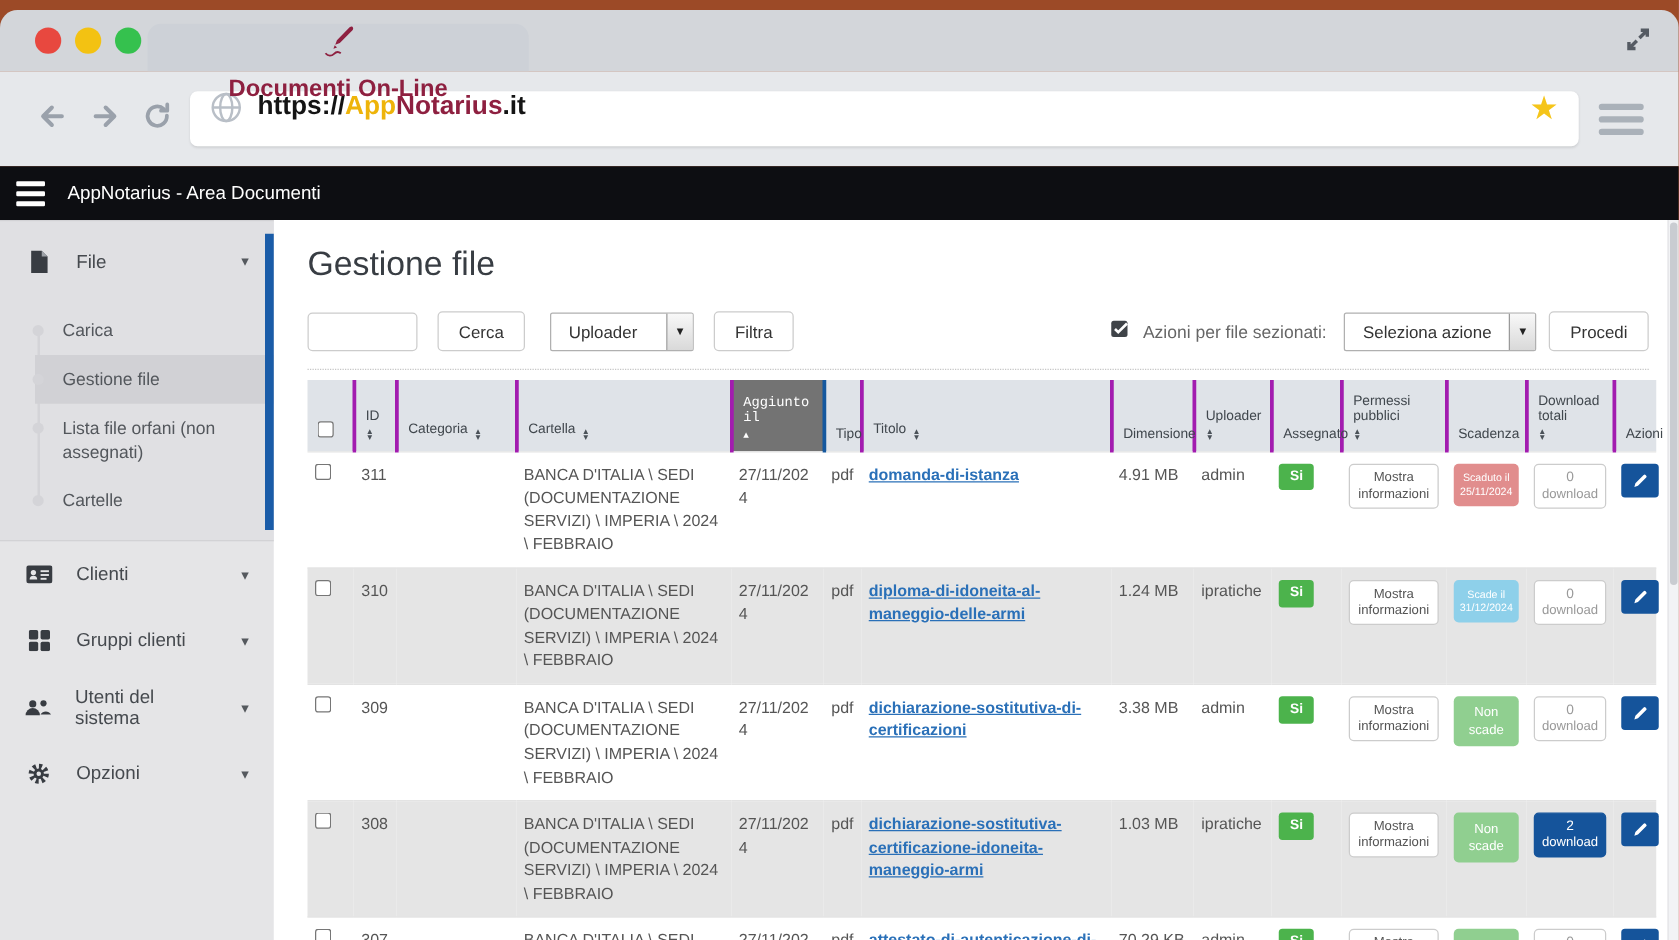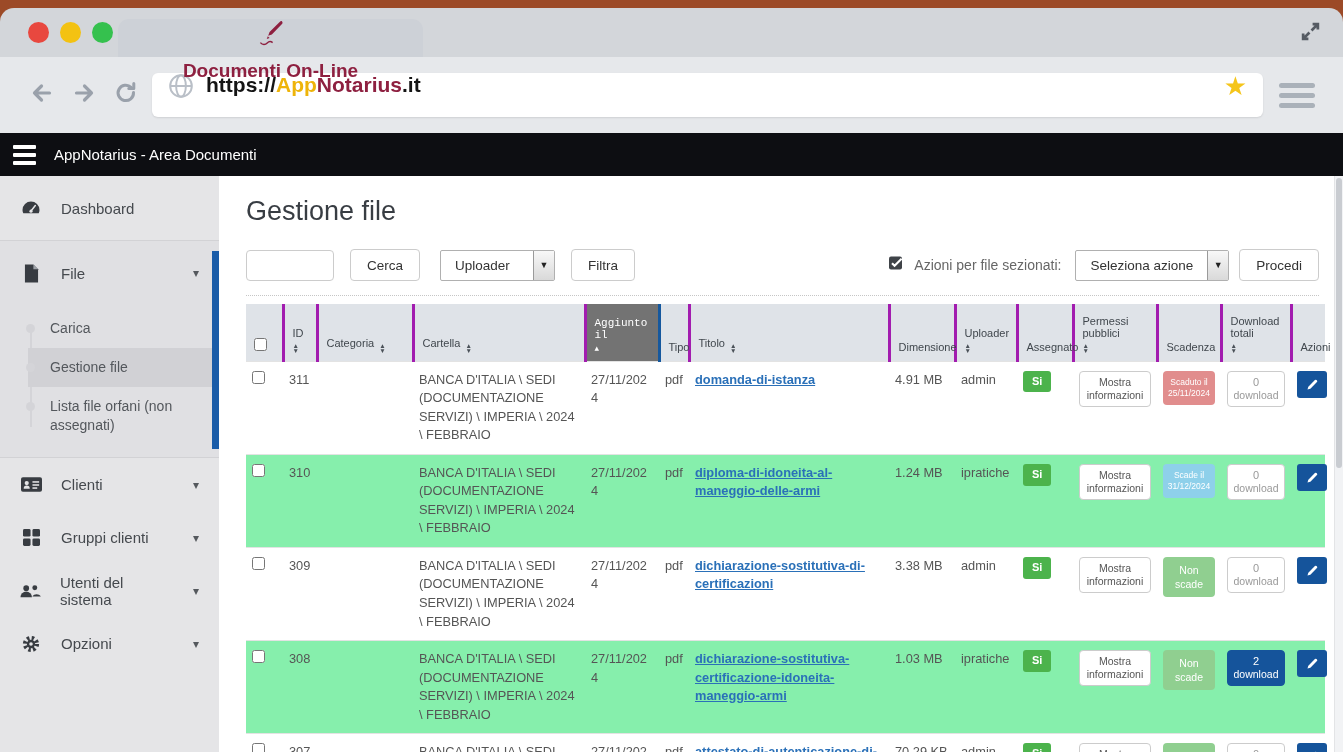--- a/index.html
+++ b/index.html
@@ -81,21 +81,21 @@
   thead th { background:#dfe3e8; vertical-align:bottom; padding:8px 8px; font-size:11px; color:#40474d;
     text-align:left; font-weight:normal; border-right:3px solid #a21caf; height:57px; }
   thead th:last-child { border-right:none; }
   thead th.sorted { background:#737373; color:#fff; border-right-color:#15589e;font-family:Liberation Mono, monospace; }
   .sort { display:inline-flex; flex-direction:column; margin-left:5px; transform:translateY(1px); }
   .sort.blk { display:flex; margin:3px 0 0 0; }
   .sort i { font-style:normal; font-size:6.5px; line-height:5.5px; color:#4a5158; }
   .sort-asc { display:block; font-size:7.5px; color:#fff; margin-top:4px; }
   tbody td { padding:9px 6px; vertical-align:top; border-top:1px solid #e3e3e3; line-height:1.45;
     overflow-wrap:break-word; }
-  tbody tr.alt td { background:#86efac; }
+  tbody tr.alt td { background:#e5e5e5; }
   .doc-link { color:#2a70b8; font-weight:bold; text-decoration:underline; cursor:pointer; }
   .badge-si { display:inline-block; background:#4cb34c; color:#fff; font-size:11px; font-weight:bold;
     padding:3px 9px; border-radius:3px; }
   .exp { display:inline-flex; flex-direction:column; align-items:center; justify-content:center; color:#fff;
     border-radius:4px; text-align:center; width:52px; padding:6px 2px; }
   .exp-expired { background:#e18d8d; font-size:8.5px; line-height:11px; }
   .exp-scheduled { background:#8ed0ea; font-size:8.5px; line-height:11px; }
   .exp-none { background:#90cf90; font-size:10.5px; line-height:14px; }
   .btn-sm { display:block; width:100%; background:#fff; border:1px solid #ccc; border-radius:4px;
     font-size:10.5px; color:#555; padding:4px 2px; line-height:13px; cursor:pointer; font-family:inherit; text-align:center; }
@@ -177,45 +177,36 @@
   <div class="nav-burger">
     <span></span>
       <span></span>
       <span></span>
   </div>
   <span class="app-title">AppNotarius - Area Documenti</span>
 </div>
 
 <div class="wrap">
   <aside class="sidebar">
-    <div class="side-item tall">
-      <span class="icon">
-        <svg viewBox="0 0 20 20" width="20" height="20">
-          <path d="M10 3.5A8.5 8.5 0 0 0 1.5 12c0 1.3.3 2.3.8 3.2h15.4c.5-.9.8-1.9.8-3.2A8.5 8.5 0 0 0 10 3.5z" fill="#383c42"></path>
-          <path d="M10 13l4.3-5.5" stroke="#e5e5e7" stroke-width="1.5" stroke-linecap="round"></path>
-          <circle cx="10" cy="13.2" r="1.6" fill="#e5e5e7"></circle>
-        </svg>
-      </span>
-      <span>Dashboard</span>
-    </div>
     <div class="file-section">
       <div class="side-item tall">
         <span class="icon">
           <svg viewBox="0 0 16 20" width="15" height="19">
             <path d="M1 .5h9l5 5v14H1z" fill="#383c42"></path>
             <path d="M10 .5v5h5z" fill="#9da1a7"></path>
           </svg>
         </span>
         <span>File</span>
         <span class="caret">▾</span>
       </div>
       <ul class="submenu">
         <li>Carica</li>
         <li class="active">Gestione file</li>
         <li>Lista file orfani (non assegnati)</li>
+        <li>Cartelle</li>
       </ul>
     </div>
     <div class="side-item">
       <span class="icon">
         <svg viewBox="0 0 22 16" width="21" height="16">
           <rect width="22" height="15" rx="2" fill="#383c42"></rect>
           <circle cx="6" cy="6" r="2.2" fill="#e5e5e7"></circle>
           <path d="M2.8 11.8a3.2 3.2 0 0 1 6.4 0z" fill="#e5e5e7"></path>
           <rect x="12" y="4" width="7" height="1.6" fill="#e5e5e7"></rect>
           <rect x="12" y="7.2" width="7" height="1.6" fill="#e5e5e7"></rect>

